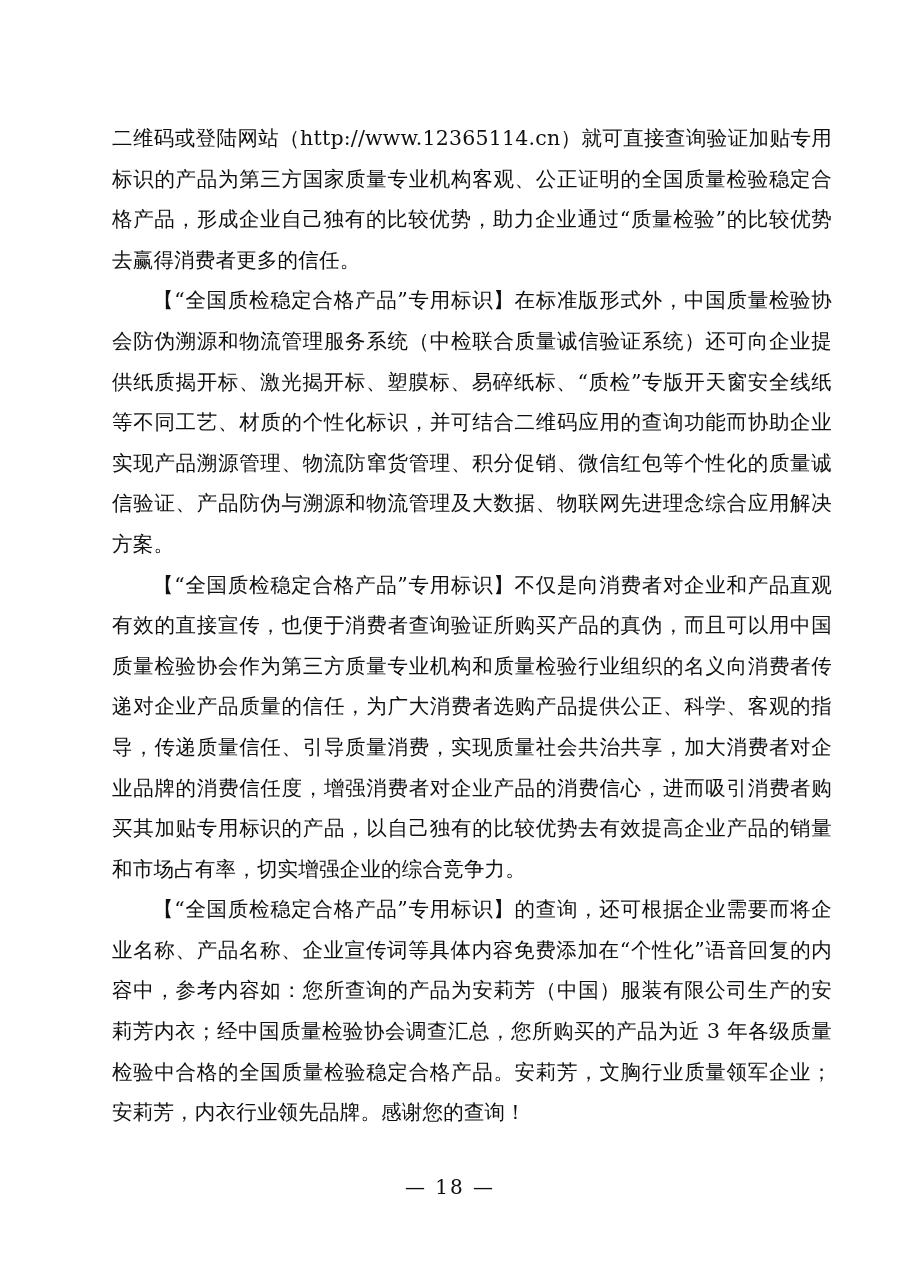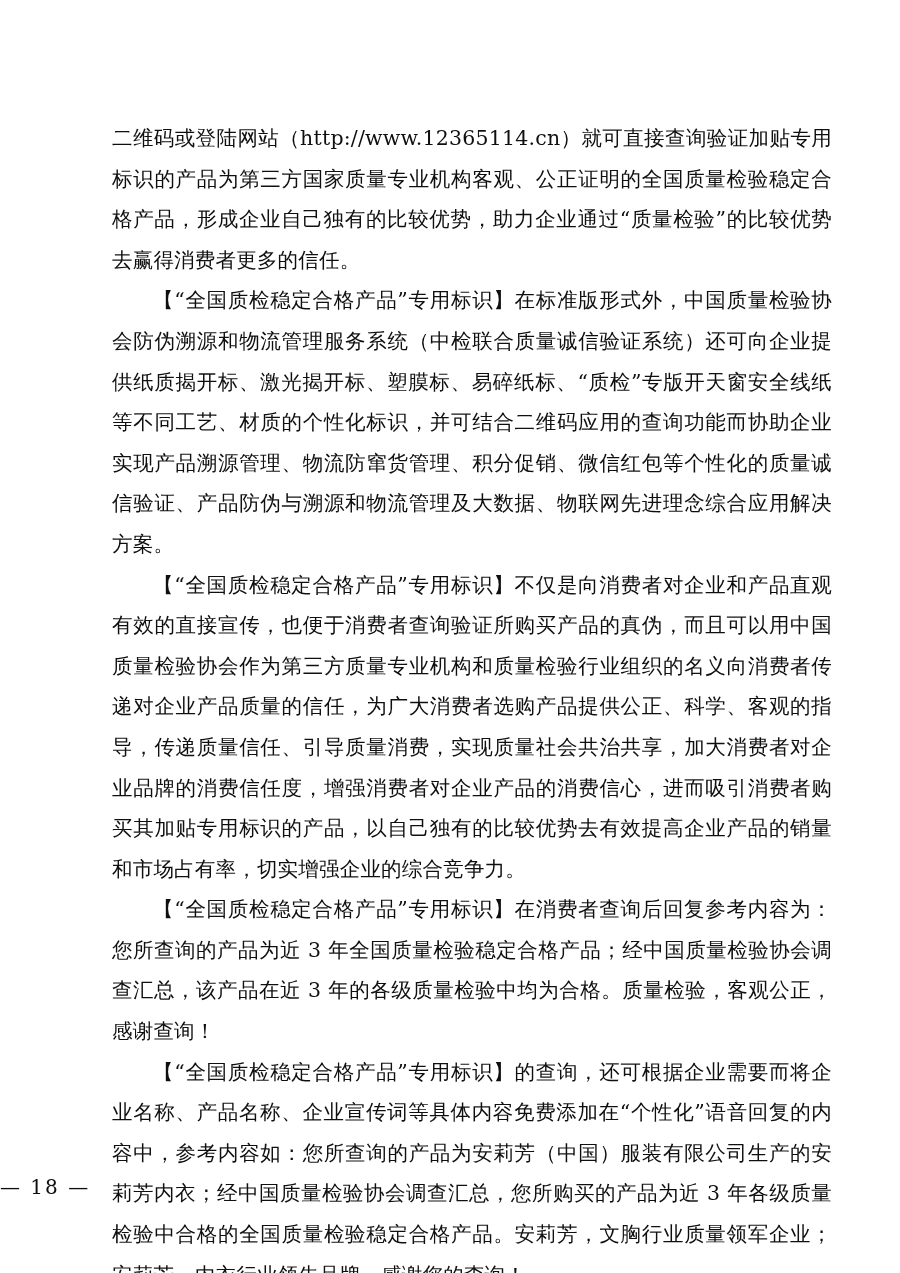--- a/index.html
+++ b/index.html
@@ -32,31 +32,30 @@
     text-indent: 2em;
   }
   .para.first {
     text-indent: 0;
   }
   .page-number {
     position: absolute;
     left: 0;
     right: 0;
     bottom: 74px;
-    text-align: left;
+    text-align: center;
     font-size: 20px;
     letter-spacing: 2px;
     color: #0f0f0f;
   }
 </style>
 </head>
 <body>
 
 <div class="page">
   <div class="body-text">
     <p class="para first">二维码或登陆网站（http://www.12365114.cn）就可直接查询验证加贴专用标识的产品为第三方国家质量专业机构客观、公正证明的全国质量检验稳定合格产品，形成企业自己独有的比较优势，助力企业通过“质量检验”的比较优势去赢得消费者更多的信任。</p>
     <p class="para">【“全国质检稳定合格产品”专用标识】在标准版形式外，中国质量检验协会防伪溯源和物流管理服务系统（中检联合质量诚信验证系统）还可向企业提供纸质揭开标、激光揭开标、塑膜标、易碎纸标、“质检”专版开天窗安全线纸等不同工艺、材质的个性化标识，并可结合二维码应用的查询功能而协助企业实现产品溯源管理、物流防窜货管理、积分促销、微信红包等个性化的质量诚信验证、产品防伪与溯源和物流管理及大数据、物联网先进理念综合应用解决方案。</p>
     <p class="para">【“全国质检稳定合格产品”专用标识】不仅是向消费者对企业和产品直观有效的直接宣传，也便于消费者查询验证所购买产品的真伪，而且可以用中国质量检验协会作为第三方质量专业机构和质量检验行业组织的名义向消费者传递对企业产品质量的信任，为广大消费者选购产品提供公正、科学、客观的指导，传递质量信任、引导质量消费，实现质量社会共治共享，加大消费者对企业品牌的消费信任度，增强消费者对企业产品的消费信心，进而吸引消费者购买其加贴专用标识的产品，以自己独有的比较优势去有效提高企业产品的销量和市场占有率，切实增强企业的综合竞争力。</p>
-    <p class="para">【“全国质检稳定合格产品”专用标识】在消费者查询后回复参考内容为：您所查询的产品为近 3 年全国质量检验稳定合格产品；经中国质量检验协会调查汇总，该产品在近 3 年的各级质量检验中均为合格。质量检验，客观公正，感谢查询！</p>
     <p class="para">【“全国质检稳定合格产品”专用标识】的查询，还可根据企业需要而将企业名称、产品名称、企业宣传词等具体内容免费添加在“个性化”语音回复的内容中，参考内容如：您所查询的产品为安莉芳（中国）服装有限公司生产的安莉芳内衣；经中国质量检验协会调查汇总，您所购买的产品为近 3 年各级质量检验中合格的全国质量检验稳定合格产品。安莉芳，文胸行业质量领军企业；安莉芳，内衣行业领先品牌。感谢您的查询！</p>
   </div>
   <div class="page-number">— 18 —</div>
 </div>
 
 </body></html>

